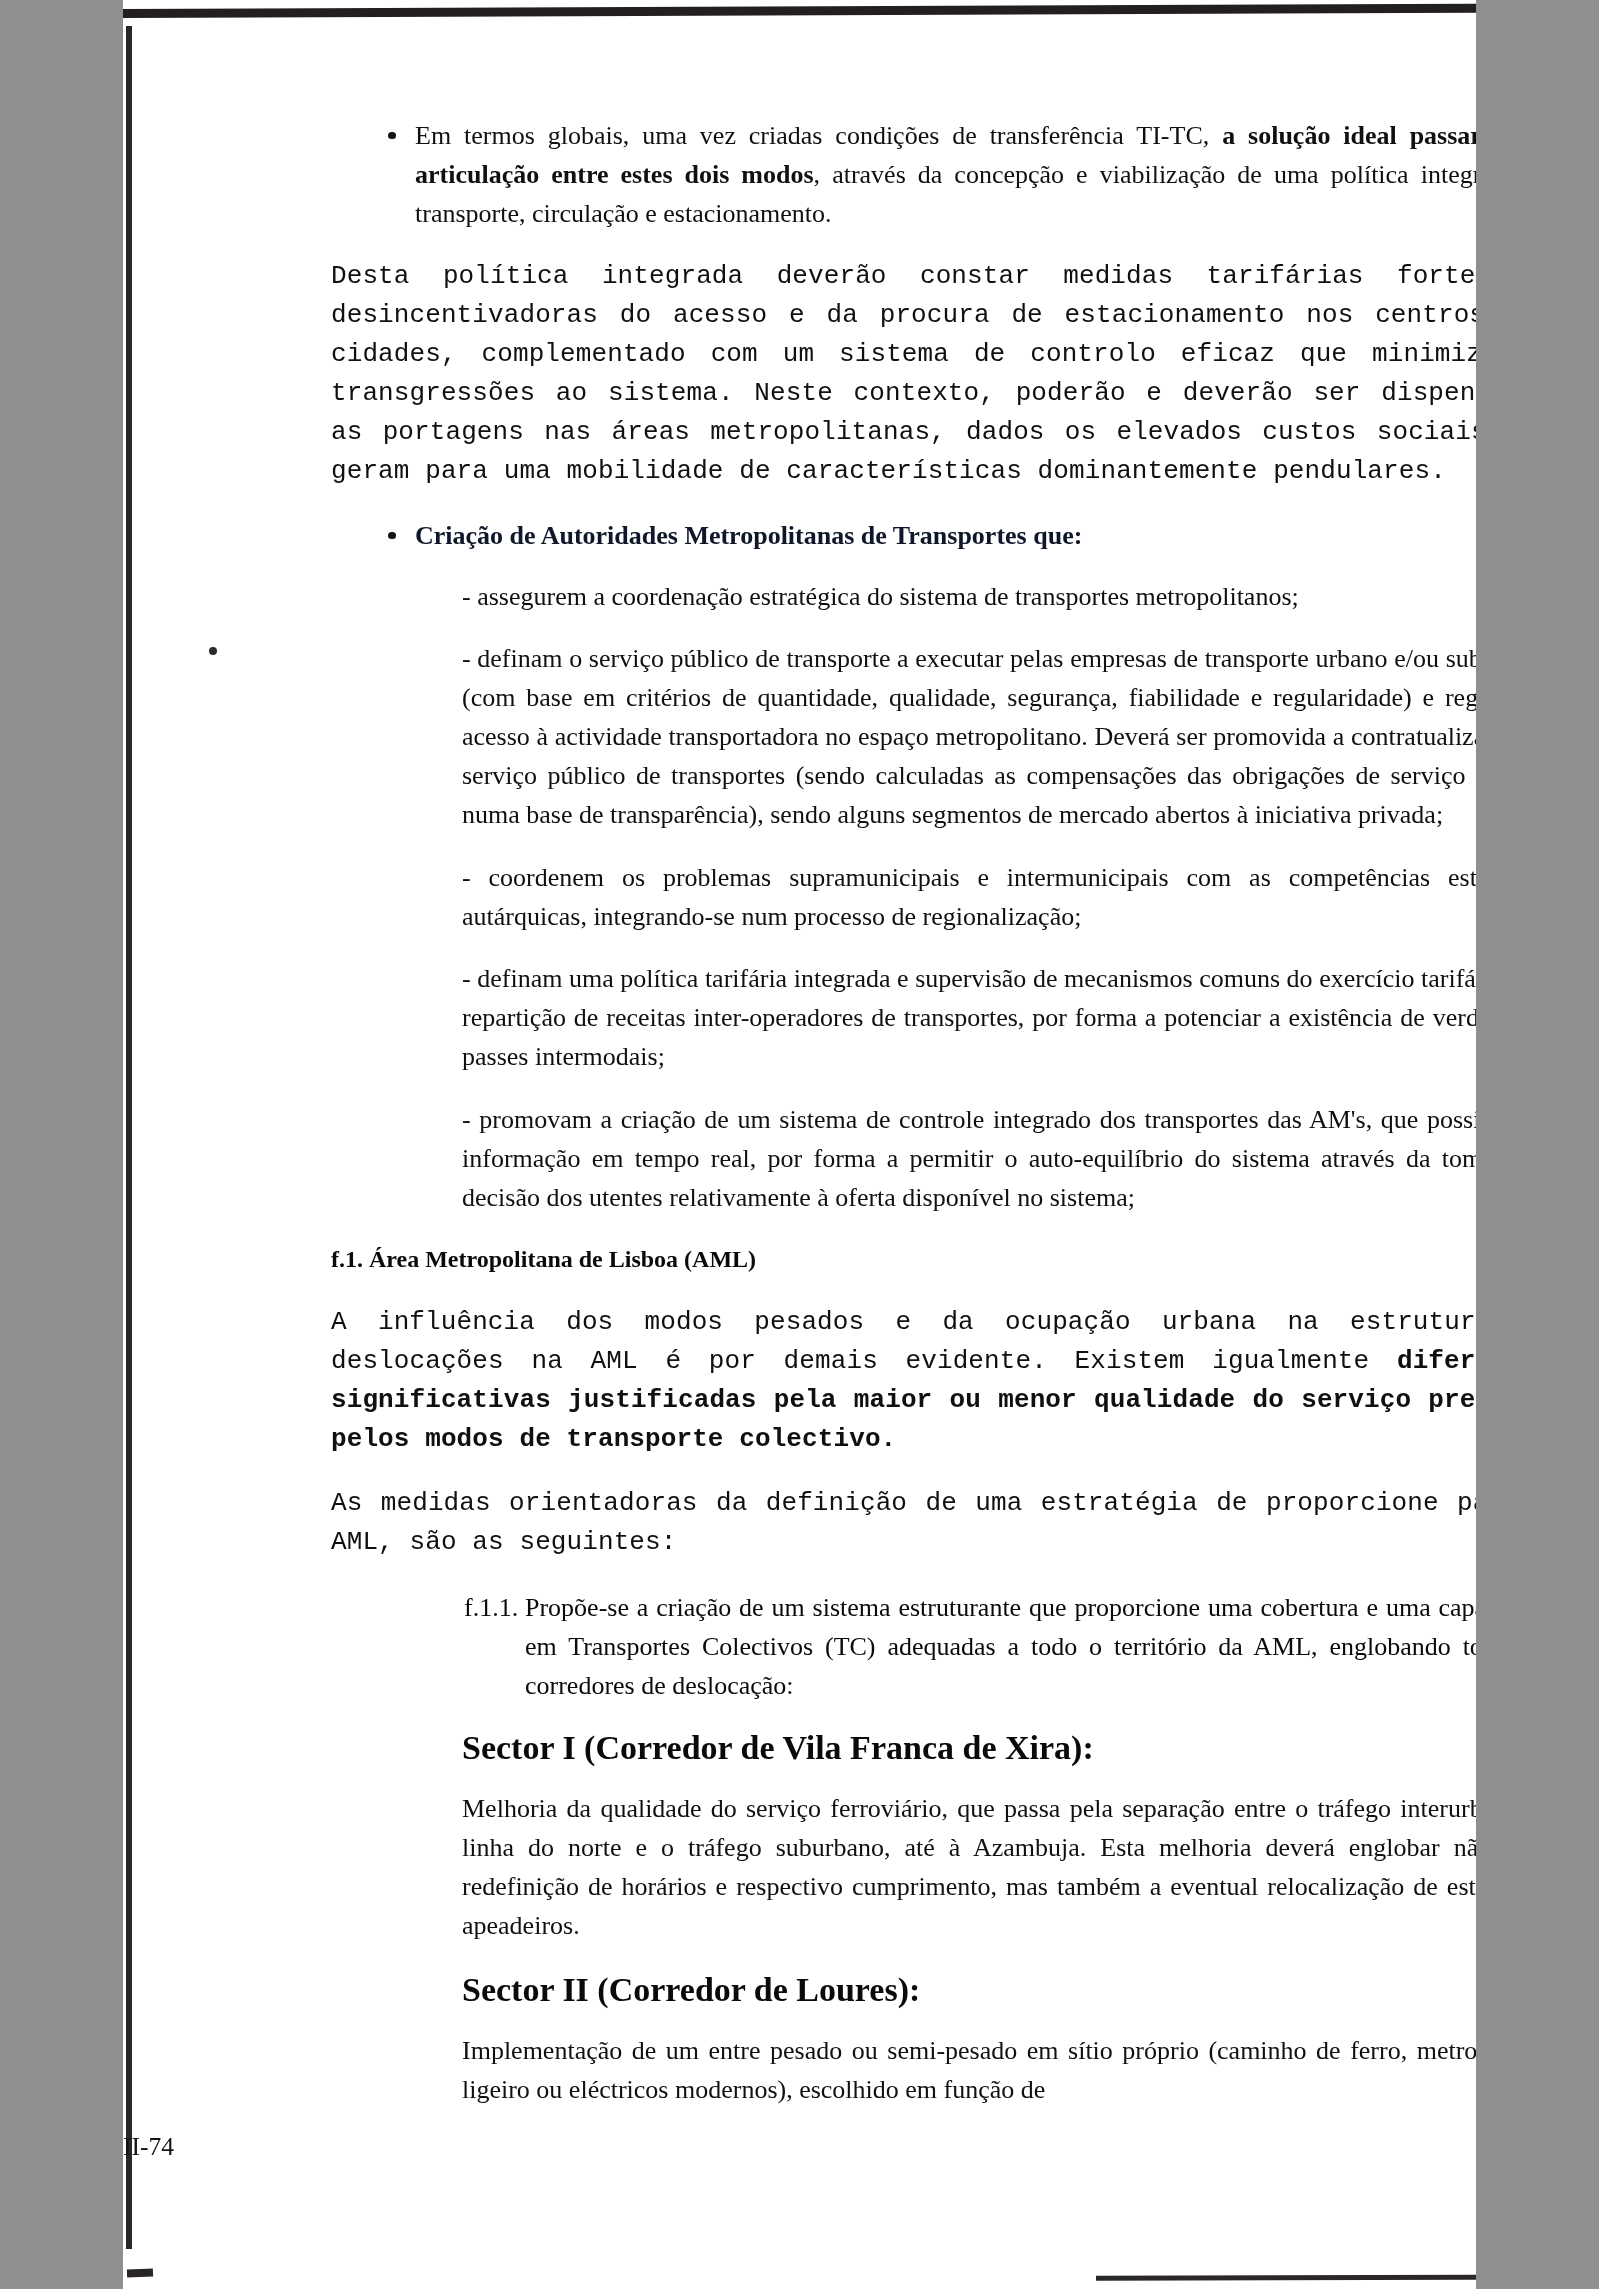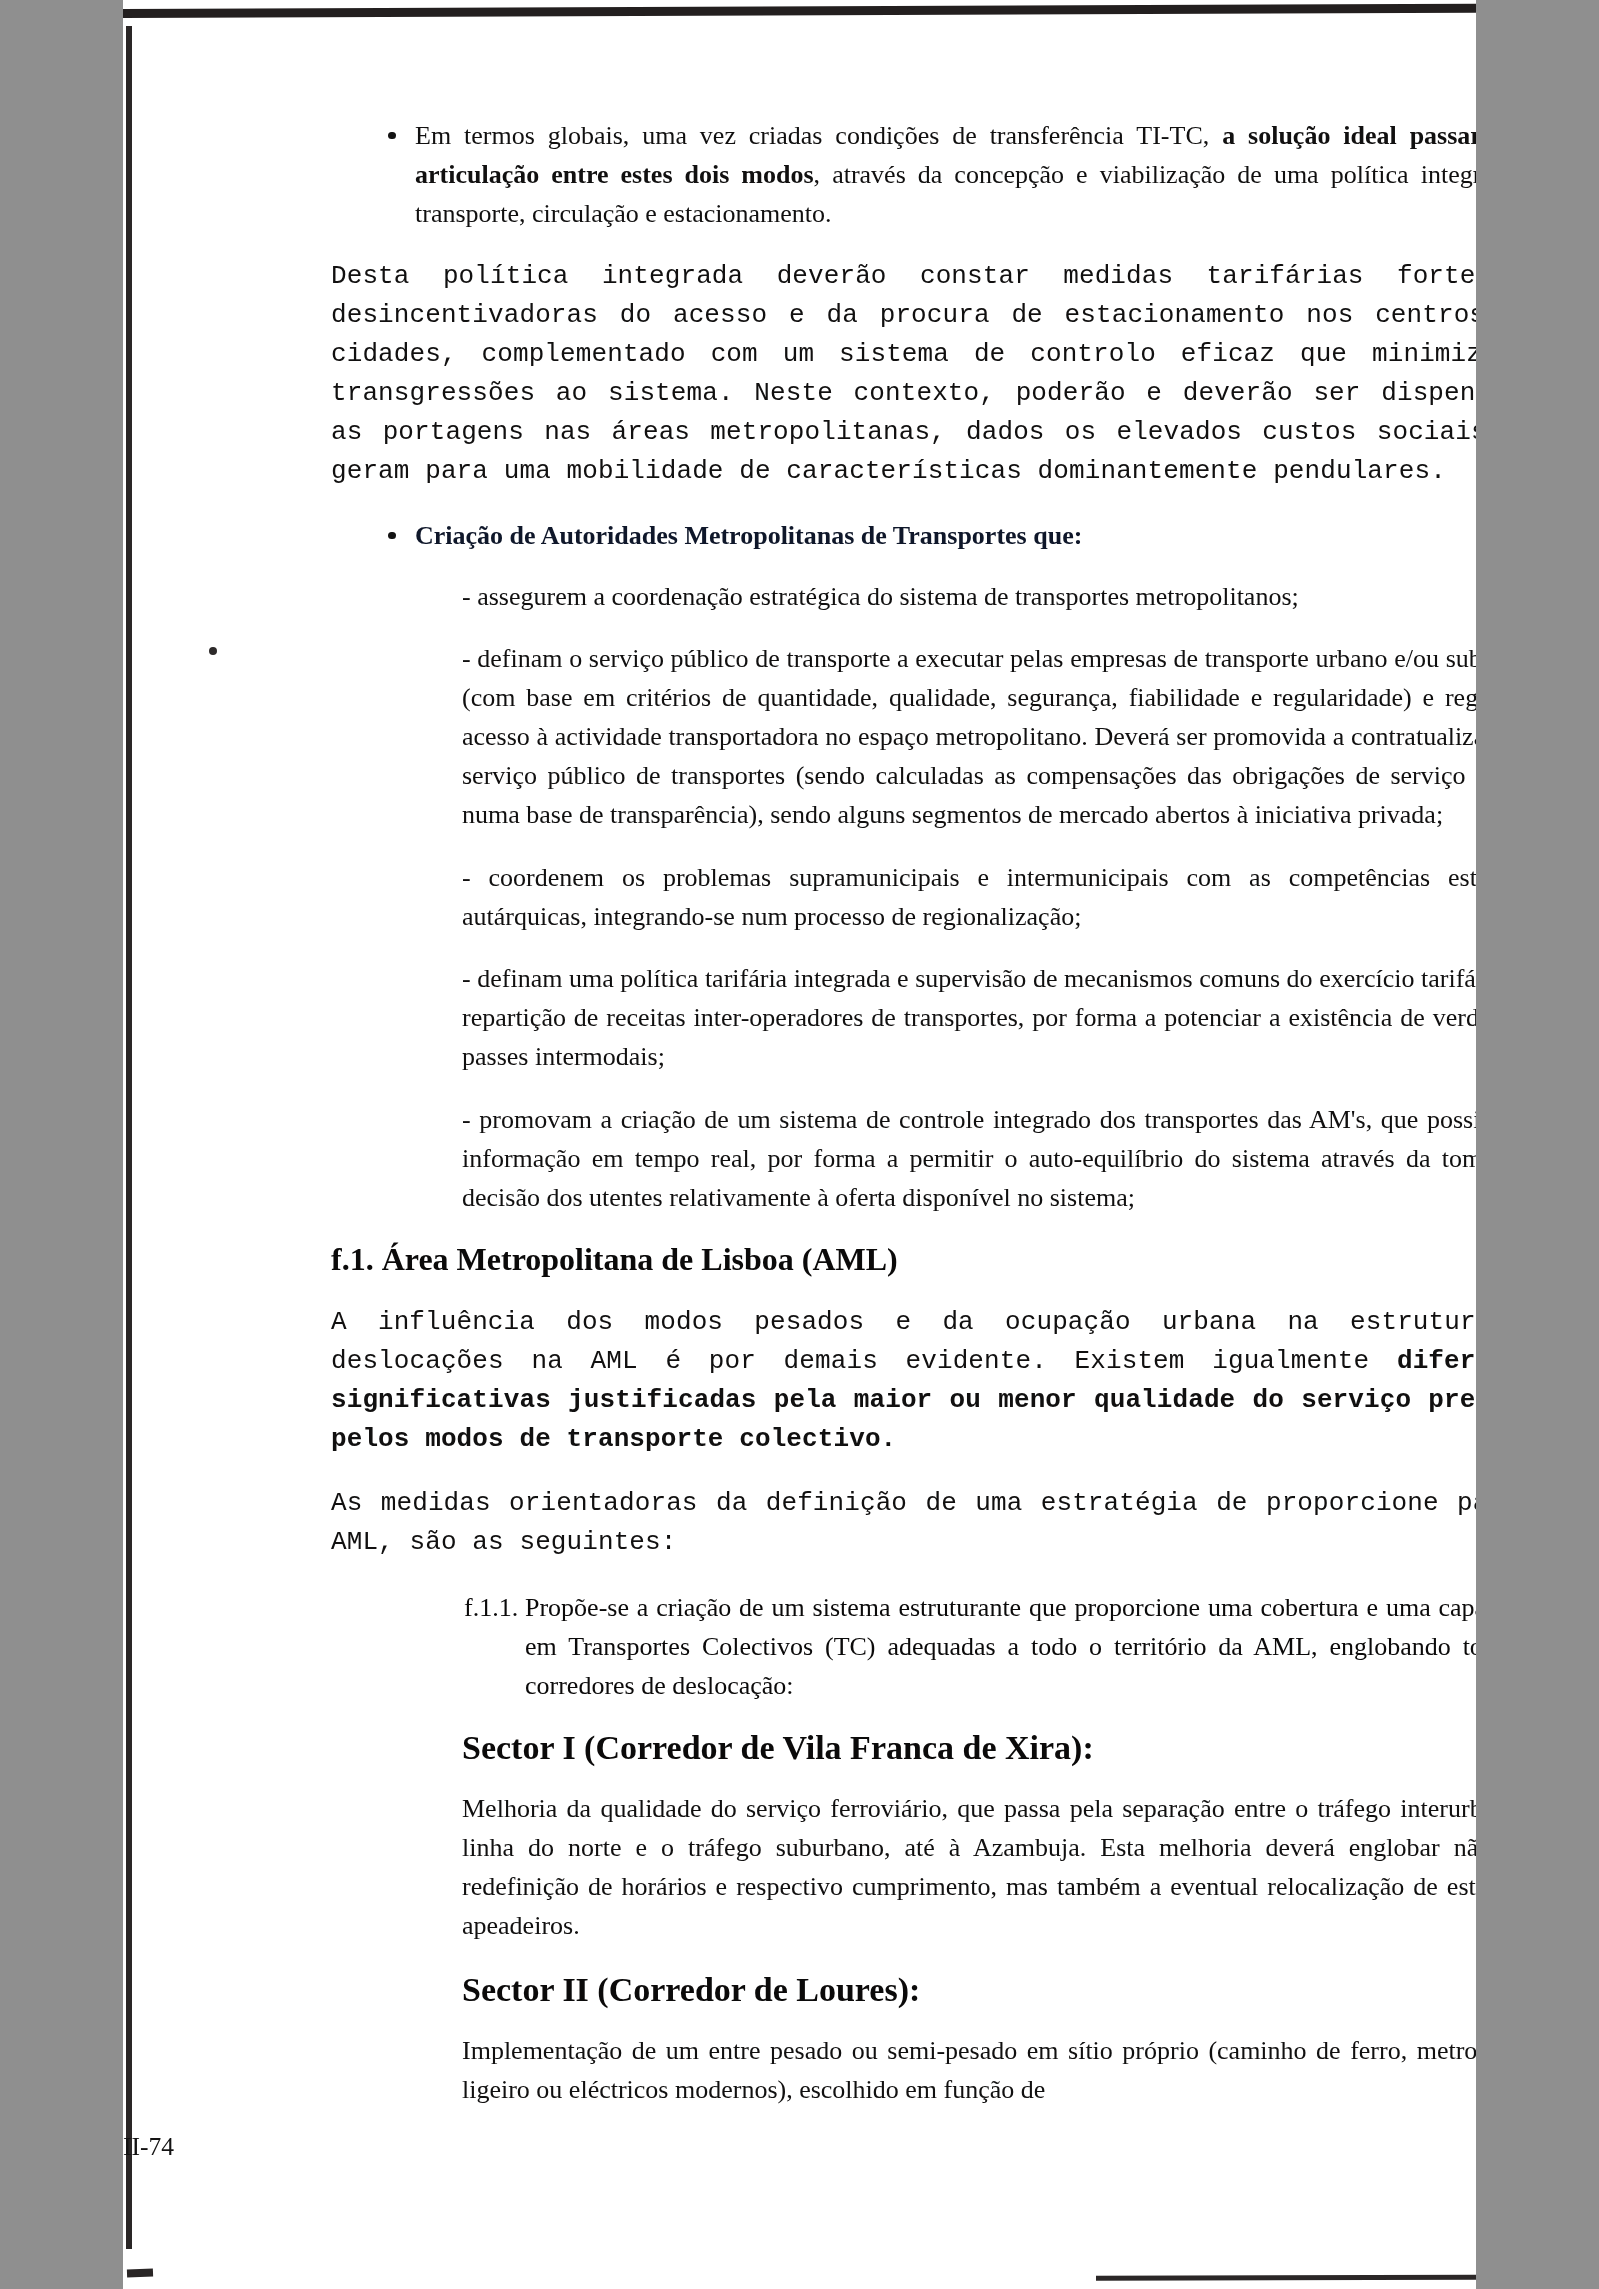--- a/index.html
+++ b/index.html
@@ -147,21 +147,21 @@
     margin: 0 0 23.5px 0;
     padding-left: 131px;
     font-size: 26px;
     line-height: 39px;
     text-align: justify;
     color: #111010;
     text-indent: 0;
   }
 
   .section-heading {
-    font-size: 32px;
+    font-size: 24px;
     line-height: 39px;
     font-weight: bold;
     color: #0b0a0a;
     margin: 17.6px 0 23.5px 0;
   }
 
   
   .numbered {
     position: relative;
     margin: 9.8px 0 23.5px 0;

